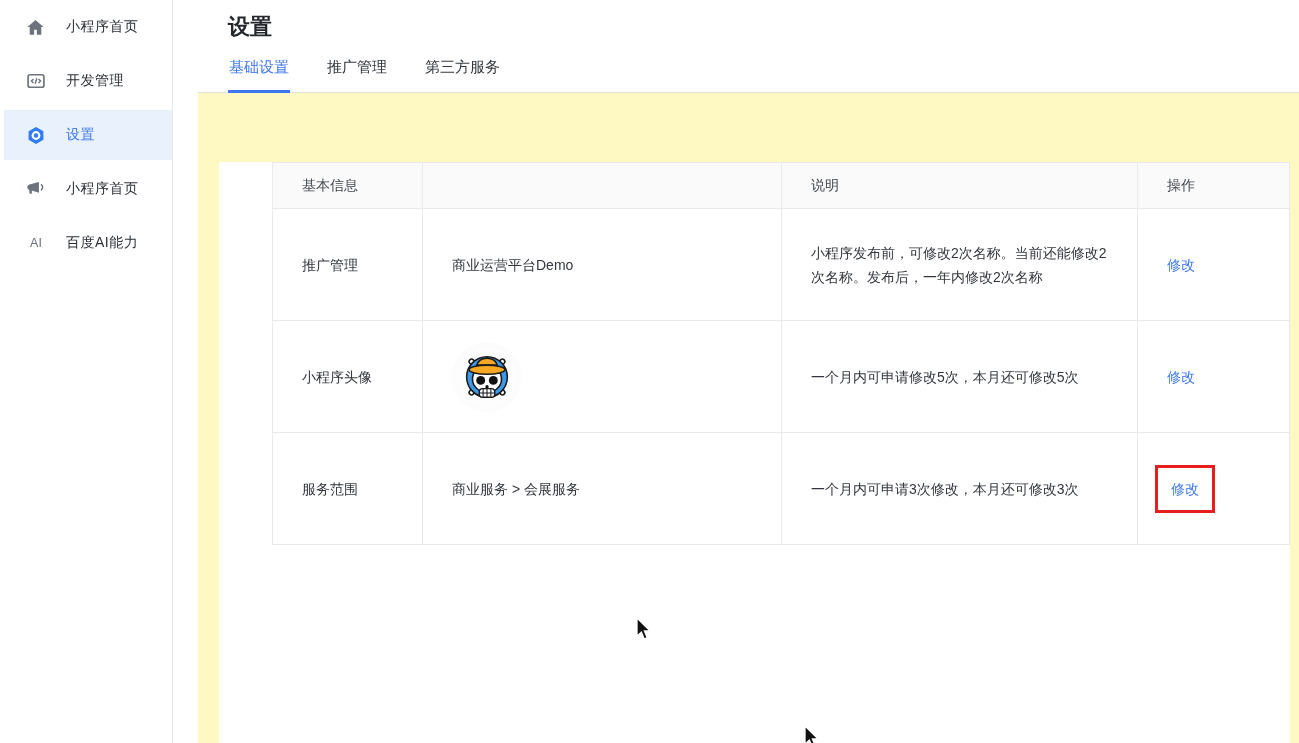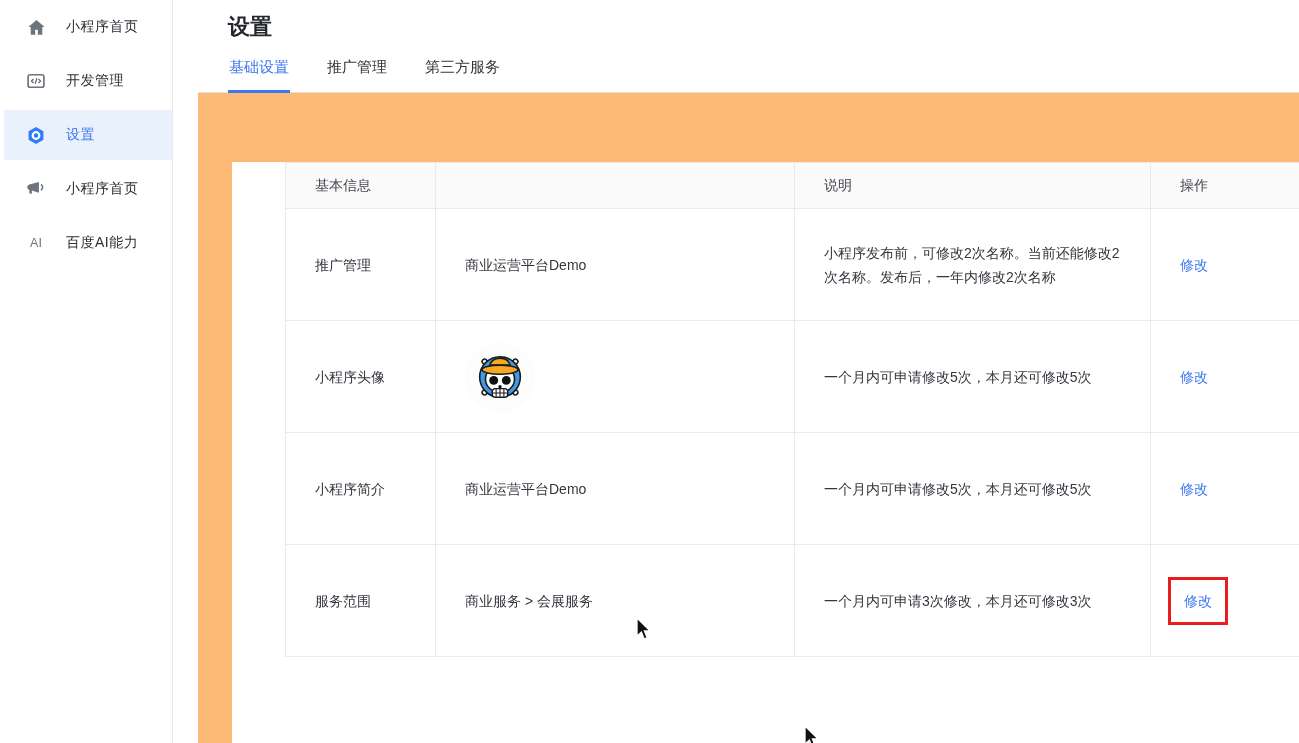--- a/index.html
+++ b/index.html
@@ -12,21 +12,21 @@
 
   
   .sidebar {
     position:absolute; left:4px; top:0; width:169px; height:743px;
     background:#fff; border-right:1px solid #e8e8e8; padding-top:2px; z-index:5;
   }
   .side-item {
     height:50px; margin-bottom:4px; display:flex; align-items:center;
     cursor:pointer; color:#2b2f36;
   }
-  .side-item .ic { width:20px; height:20px; margin-left:22px; display:flex; align-items:center; justify-content:center; }
+  .side-item .ic { width:20px; height:20px; margin-left:22px; display:flex; align-items:center; }
   .side-item .lbl { margin-left:20px; font-size:14px; letter-spacing:.5px; }
   .side-item.active { background:#e9f1fd; color:#3d76f1; }
   .side-item.active .lbl { color:#3d76f1; }
 
   
   .main { position:absolute; left:198px; top:0; width:1101px; height:743px; }
   .topband {
     position:relative; height:93px; background:#fff; border-bottom:1px solid #e3e3e3;
   }
   .page-title {
@@ -34,21 +34,21 @@
   }
   .tabs { position:absolute; left:30px; bottom:-1px; display:flex; gap:36px; }
   .tab {
     font-size:15px; color:#33373d; padding:0 1px 13px 1px; cursor:pointer;
     border-bottom:3px solid transparent;
   }
   .tab.active { color:#3d76f1; border-bottom-color:#3d76f1; }
 
   
   .content {
-    position:relative; height:650px; background:#fdba74; padding:29px 0 0 34px;
+    position:relative; height:650px; background:#fef9c3; padding:29px 0 0 21px;
   }
   .card { background:#fff; width:1071px; min-height:640px; }
 
   table.settings {
     border-collapse:collapse; table-layout:fixed;
     margin:40px 0 0 53px; width:1017px; background:#fff;
   }
   table.settings td { border:1px solid #e9eaec; vertical-align:middle; padding:0 30px 0 29px; }
   tr.thead td { height:46px; background:#fafafa; color:#42464d; }
   tr.trow td { height:112px; line-height:24px; color:#33373d; }
@@ -187,26 +187,20 @@
                   <path d="M21.5 21.5c0-5.5 4.7-9 10.5-9s10.5 3.5 10.5 9v3h-21v-3z" fill="#f6a823" stroke="#1a1a1a" stroke-width="1.6"></path>
                   <rect x="21.5" y="19.5" width="21" height="4.5" fill="#d93a2b" stroke="#1a1a1a" stroke-width="1.3"></rect>
                   <ellipse cx="32" cy="24.5" rx="18.5" ry="4.6" fill="#f6a823" stroke="#1a1a1a" stroke-width="1.6"></ellipse>
                 </svg>
               </div>
             </td>
             <td>一个月内可申请修改5次，本月还可修改5次</td>
             <td><a class="link">修改</a></td>
           </tr>
 
-          <tr class="trow">
-            <td>小程序简介</td>
-            <td>商业运营平台Demo</td>
-            <td>一个月内可申请修改5次，本月还可修改5次</td>
-            <td><a class="link">修改</a></td>
-          </tr>
 
 
           <tr class="trow">
             <td>服务范围</td>
             <td>商业服务 &gt; 会展服务</td>
             <td>一个月内可申请3次修改，本月还可修改3次</td>
             <td style="padding-left:17px;">
               <span class="highlight-box">
                 <a class="link">修改</a>
               </span>

